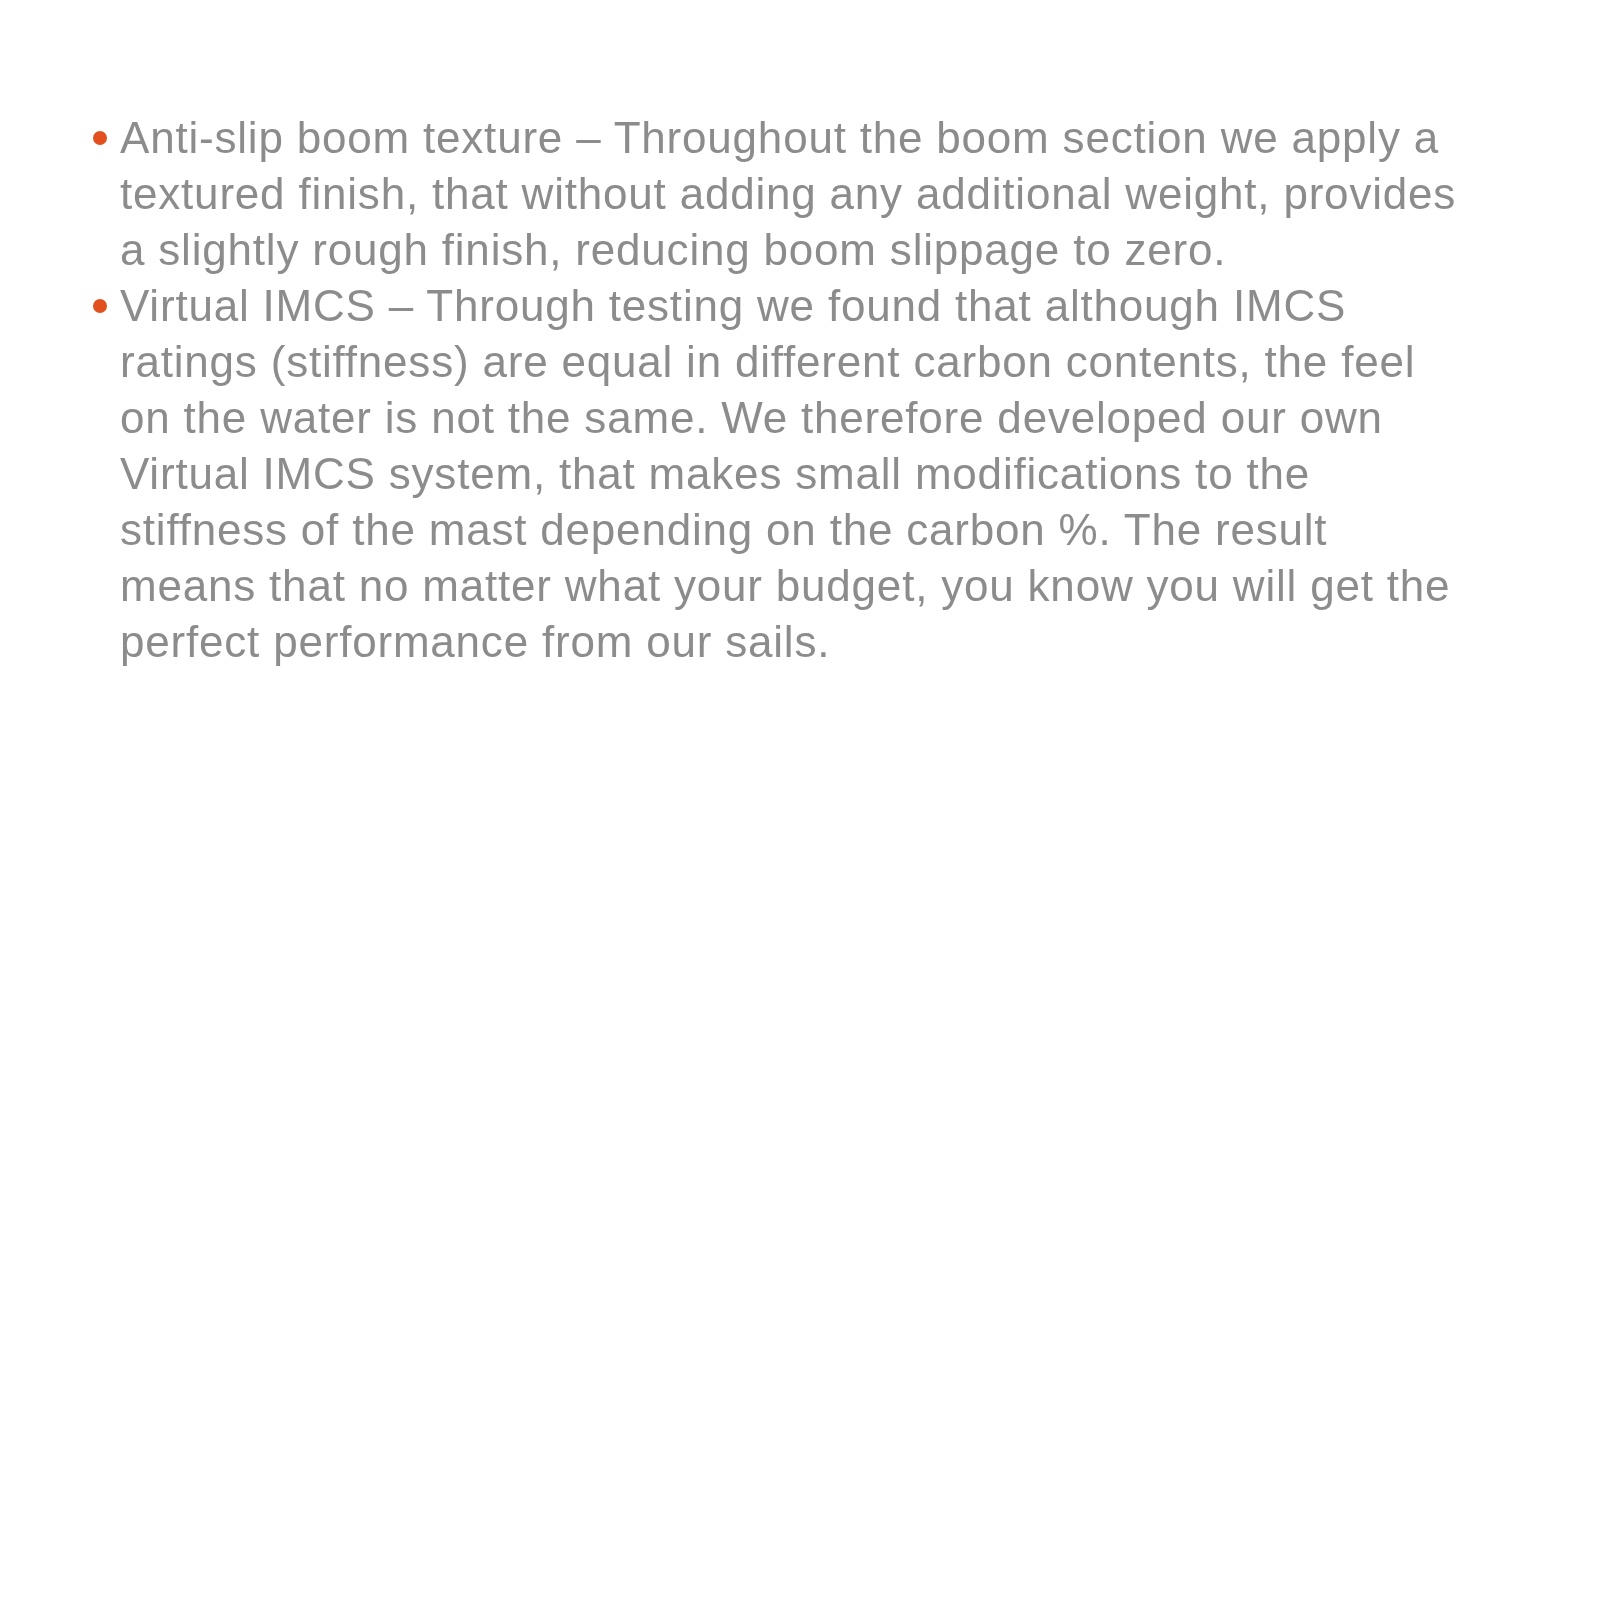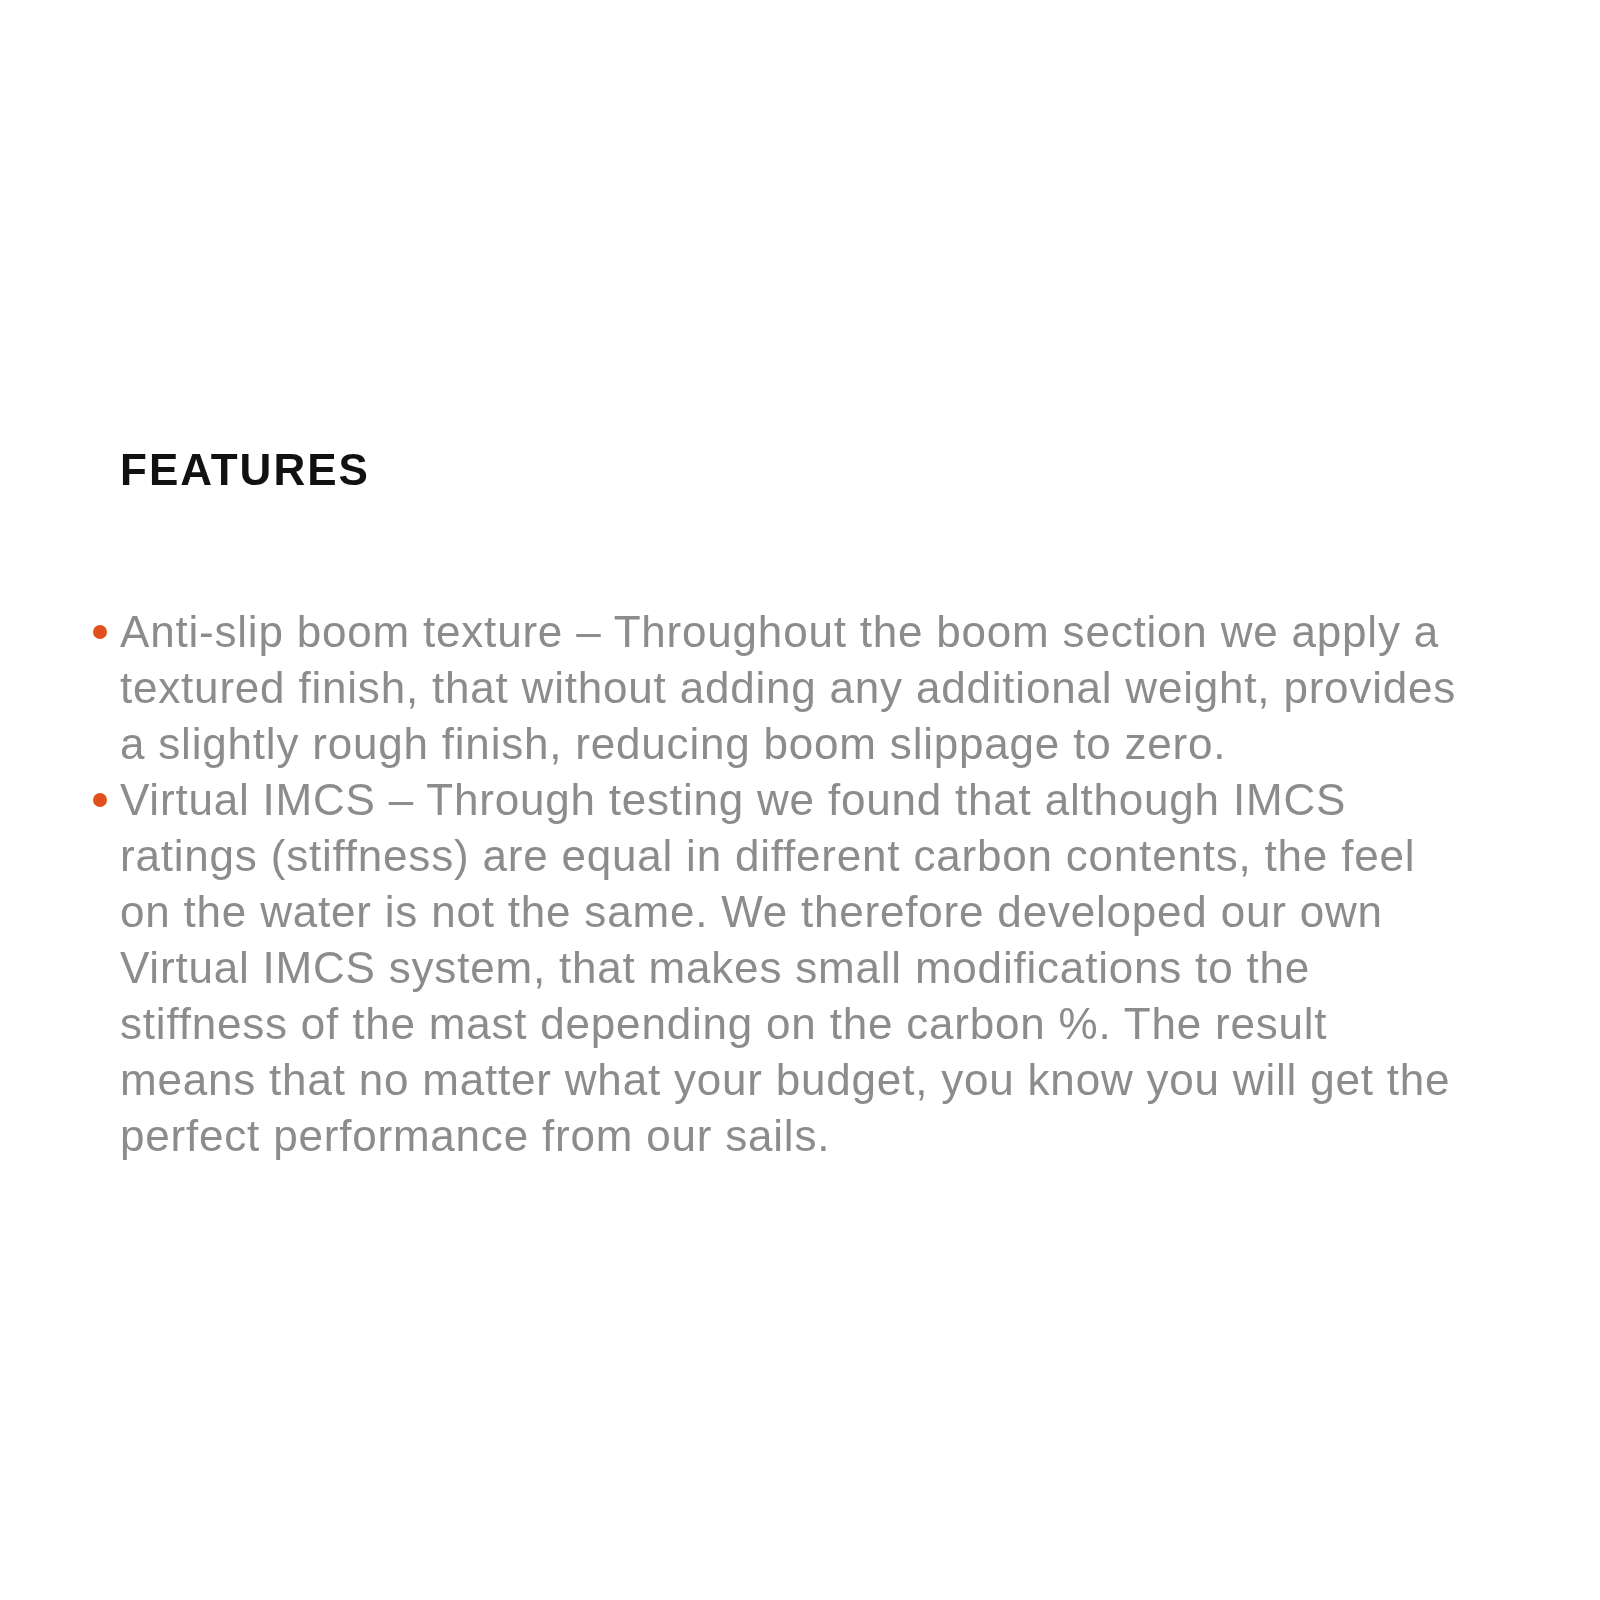--- a/index.html
+++ b/index.html
@@ -50,21 +50,20 @@
     width: 14px;
     height: 14px;
     border-radius: 50%;
     background: #e2501f;
   }
 </style>
 </head>
 <body>
 
 <div class="content">
-  <h2 class="features-heading">FEATURES</h2>
 
   <ul class="features-list">
     <li>
       <span class="bullet-dot"></span>
       <span>Anti-slip boom texture – Throughout the boom section we apply a textured finish, that without adding any additional weight, provides a slightly rough finish, reducing boom slippage to zero.</span>
     </li>
     <li>
       <span class="bullet-dot"></span>
       <span>Virtual IMCS – Through testing we found that although IMCS ratings (stiffness) are equal in different carbon contents, the feel on the water is not the same. We therefore developed our own Virtual IMCS system, that makes small modifications to the stiffness of the mast depending on the carbon %. The result means that no matter what your budget, you know you will get the perfect performance from our sails.</span>
     </li>

